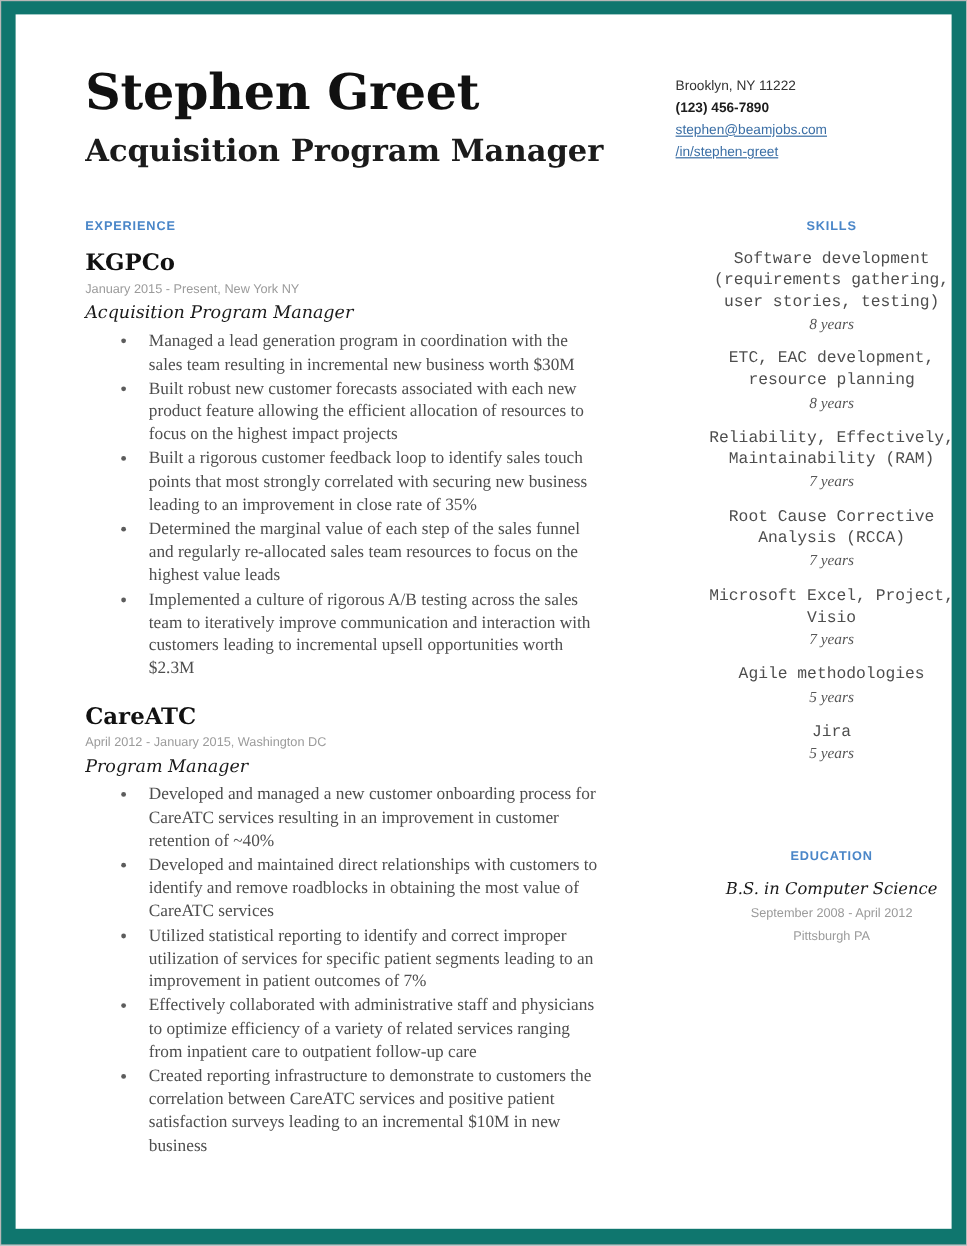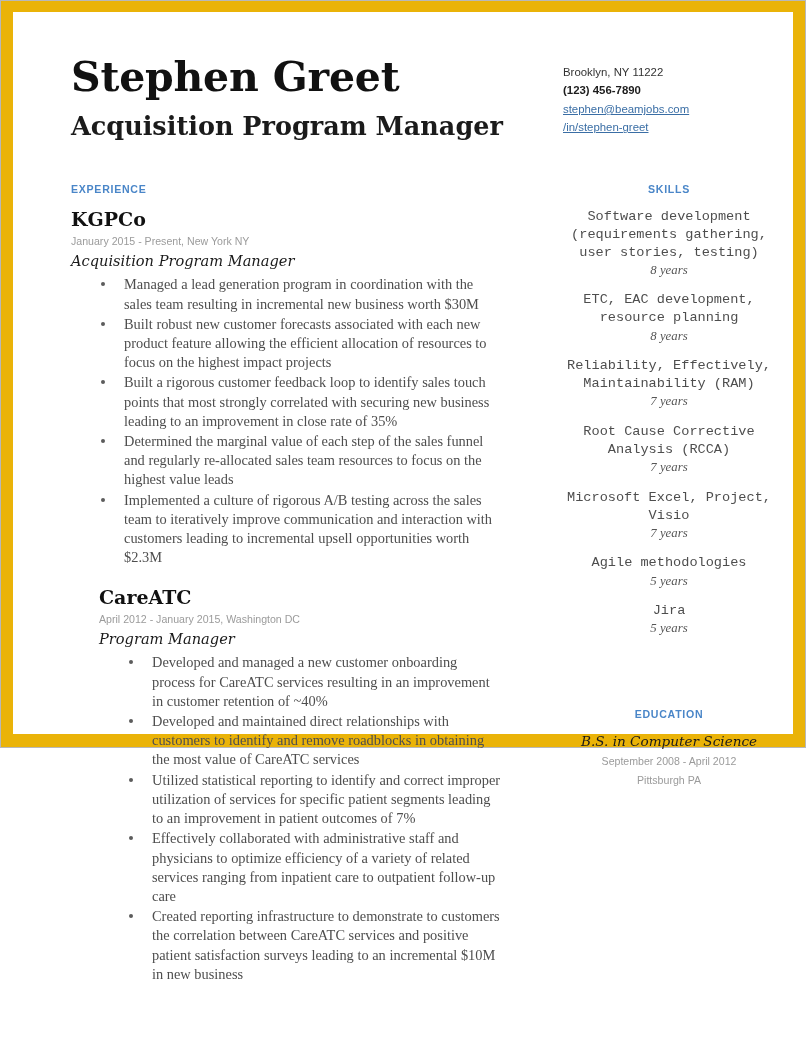--- a/index.html
+++ b/index.html
@@ -12,22 +12,22 @@
     width: 806px;
     height: 1038px;
     overflow: hidden;
     font-family: "Liberation Serif", serif;
   }
 
   
   .page-frame {
     box-sizing: border-box;
     width: 806px;
-    height: 748px;
-    background: #eab308;
+    height: 1038px;
+    background: #0f766e;
     border: 1px solid #b8b8b8;
     padding: 11px 12px 13px 12px;
   }
   .page {
     box-sizing: border-box;
     width: 100%;
     height: 100%;
     background: #ffffff;
     padding: 42px 44px 30px 58px;
     display: flex;
@@ -75,38 +75,39 @@
     color: #3a6ea5;
     text-decoration: underline;
     display: block;
   }
 
   
   .columns {
     display: flex;
     margin-top: 42px;
     flex: 1 1 auto;
+    gap: 24px;
   }
   .col-left  { width: 432px; flex: 0 0 432px; }
   .col-right { width: 208px; flex: 0 0 208px; margin-left: 62px; text-align: center; }
 
   .section-head {
     font-family: "Liberation Sans", sans-serif;
     font-size: 10.6px;
     font-weight: 700;
     letter-spacing: 0.72px;
     color: #4a86c8;
     text-transform: uppercase;
     margin: 0 0 13px 0;
   }
   .section-head.education-head { margin-top: 0; }
 
   
   .job { margin-bottom: 18px; }
-  .job:last-child { margin-bottom: 0; margin-left: 28px; }
+  .job:last-child { margin-bottom: 0; }
   .company {
     font-family: "DejaVu Serif", serif;
     font-size: 19px;
     font-weight: 700;
     color: #111111;
     margin: 0;
     line-height: 1.2;
   }
   .job-meta {
     font-family: "Liberation Sans", sans-serif;

